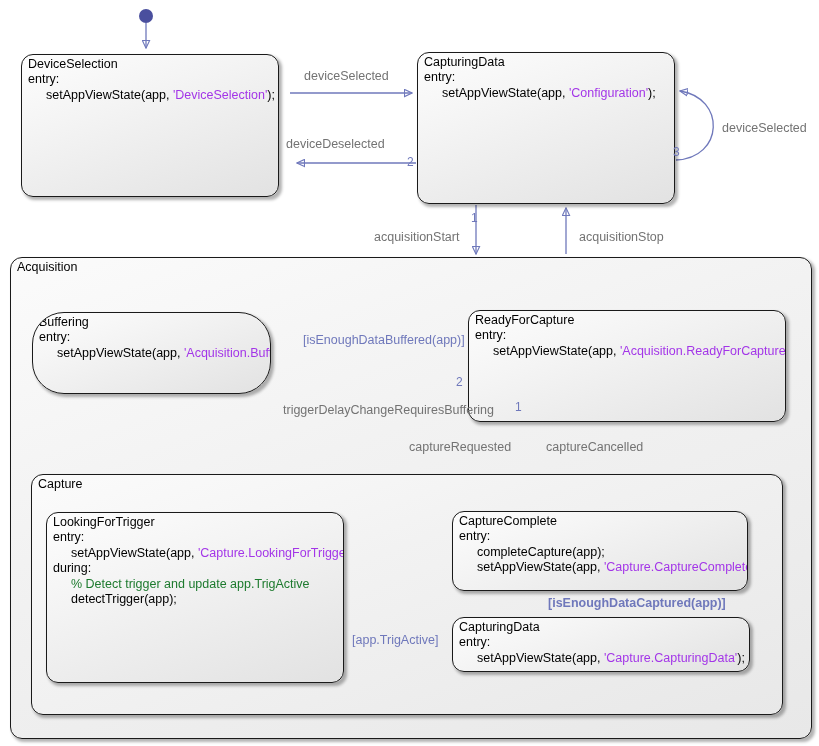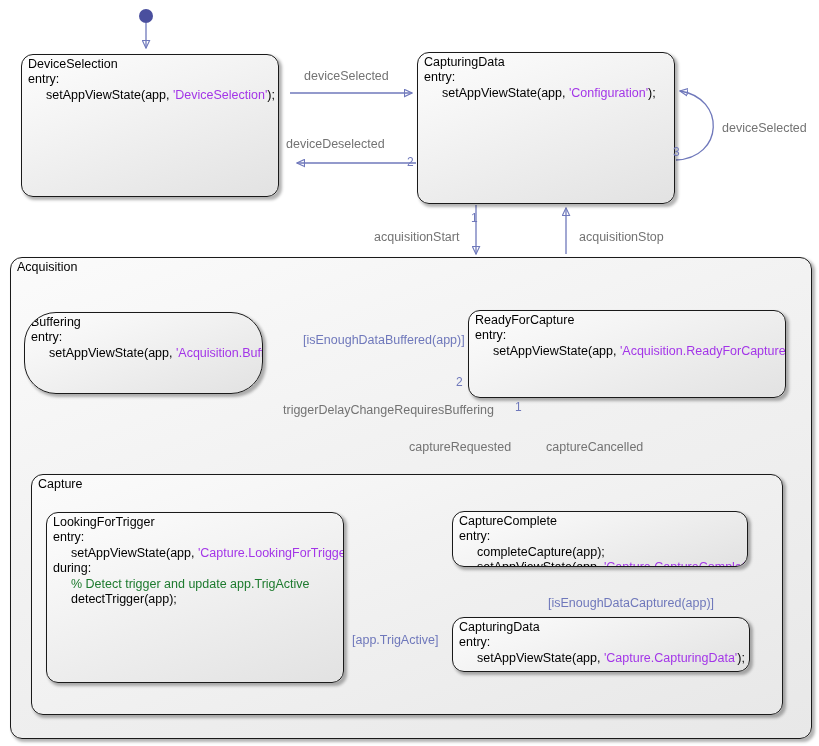--- a/index.html
+++ b/index.html
@@ -141,46 +141,46 @@
   <div class="state" style="left:417px; top:52px; width:258px; height:152px;">
     <div class="state-label">CapturingData</div>
     <div class="state-body"><span>entry:</span>
 <span class="indent1"></span><span>setAppViewState(app, </span><span class="str">'Configuration'</span><span>);</span></div>
   </div>
 
   <div class="superstate" style="left:10px; top:257px; width:802px; height:482px;">
     <div class="state-label">Acquisition</div>
   </div>
 
-  <div class="state" style="left:24px; top:312px; width:239px; height:82px;border-radius:32px;">
+  <div class="state" style="left:32px; top:312px; width:239px; height:82px;border-radius:32px;">
     <div class="state-label">Buffering</div>
     <div class="state-body"><span>entry:</span>
 <span class="indent1"></span><span>setAppViewState(app, </span><span class="str">'Acquisition.Buffering'</span></div>
   </div>
 
-  <div class="state" style="left:468px; top:310px; width:318px; height:88px;">
+  <div class="state" style="left:468px; top:310px; width:318px; height:112px;">
     <div class="state-label">ReadyForCapture</div>
     <div class="state-body"><span>entry:</span>
 <span class="indent1"></span><span>setAppViewState(app, </span><span class="str">'Acquisition.ReadyForCapture'</span></div>
   </div>
 
   <div class="superstate" style="left:31px; top:474px; width:752px; height:241px;">
     <div class="state-label">Capture</div>
   </div>
 
   <div class="state" style="left:46px; top:512px; width:298px; height:171px;padding-left:39px;">
     <div class="state-label">LookingForTrigger</div>
     <div class="state-body"><span>entry:</span>
 <span class="indent1"></span><span>setAppViewState(app, </span><span class="str">'Capture.LookingForTrigger'</span>
 <span>during:</span>
 <span class="indent1"></span><span class="cmt">% Detect trigger and update app.TrigActive</span>
 <span class="indent1"></span><span>detectTrigger(app);</span></div>
   </div>
 
-  <div class="state" style="left:452px; top:511px; width:296px; height:56px;">
+  <div class="state" style="left:452px; top:511px; width:296px; height:80px;">
     <div class="state-label">CaptureComplete</div>
     <div class="state-body"><span>entry:</span>
 <span class="indent1"></span><span>completeCapture(app);</span>
 <span class="indent1"></span><span>setAppViewState(app, </span><span class="str">'Capture.CaptureComplete'</span></div>
   </div>
 
   <div class="state" style="left:452px; top:617px; width:298px; height:55px;">
     <div class="state-label">CapturingData</div>
     <div class="state-body"><span>entry:</span>
 <span class="indent1"></span><span>setAppViewState(app, </span><span class="str">'Capture.CapturingData'</span><span>);</span></div>
@@ -204,15 +204,15 @@
   <div class="tlabel" style="left:283px; top:403px;">triggerDelayChangeRequiresBuffering</div>
   <div class="order-num" style="left:456px; top:375px;">2</div>
 
   <div class="tlabel" style="left:409px; top:440px;">captureRequested</div>
   <div class="order-num" style="left:515px; top:400px;">1</div>
 
   <div class="tlabel" style="left:546px; top:440px;">captureCancelled</div>
 
   <div class="glabel" style="left:352px; top:633px;">[app.TrigActive]</div>
 
-  <div class="glabel" style="left:548px; top:596px;">[isEnoughDataCaptured(app)]</div>
+  <div class="glabel" style="left:548px; top:596px;font-weight:bold;">[isEnoughDataCaptured(app)]</div>
 
 </div>
 
 </body></html>

